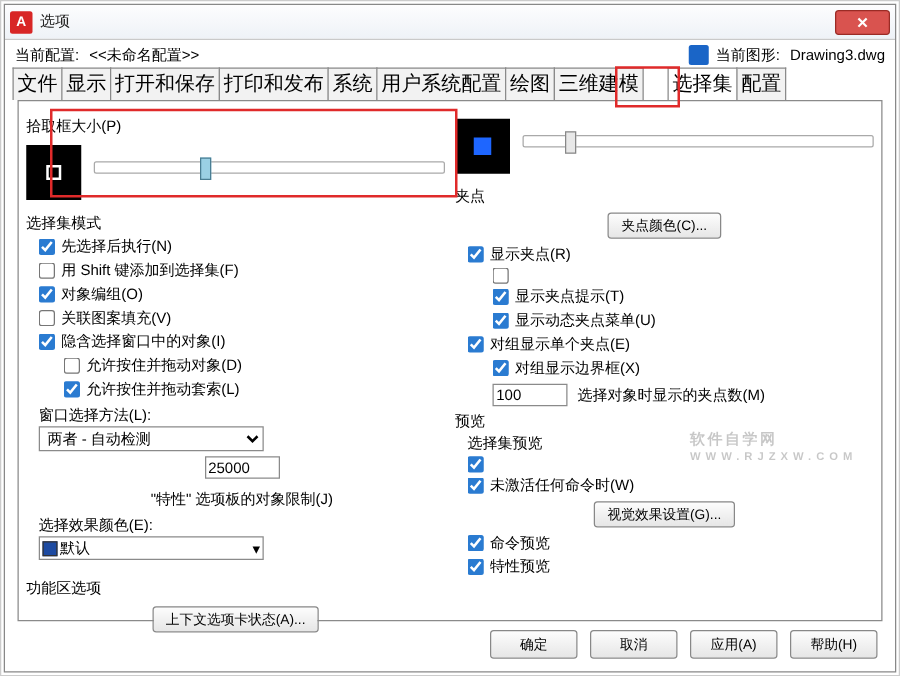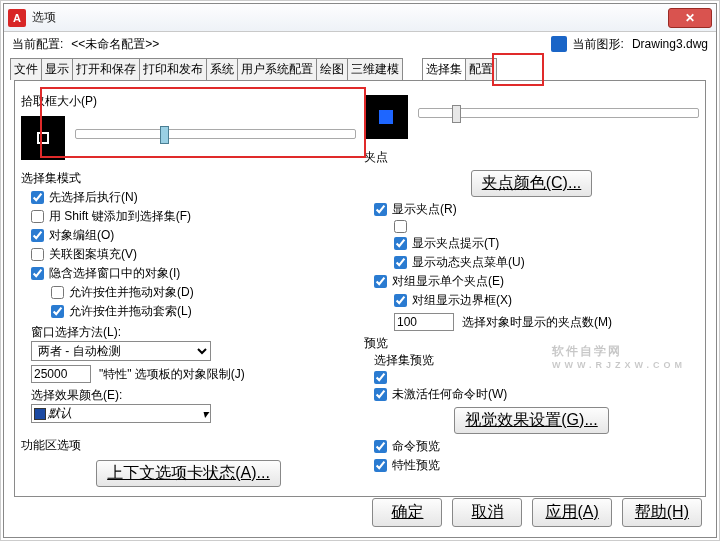--- a/index.html
+++ b/index.html
@@ -9,21 +9,21 @@
 .titlebar { height: 28px; background: linear-gradient(#fdfdfe, #eef2f7); display: flex; align-items: center; padding: 0 4px; border-bottom: 1px solid #c9c9c9; }
 .titlebar .app-icon { width: 18px; height: 18px; background: #d82626; color: #fff; font-weight: bold; display: flex; align-items: center; justify-content: center; border-radius: 2px; margin-right: 6px; font-size: 11px; }
 .titlebar .title { flex: 1; color: #222; }
 .titlebar .close-btn { width: 44px; height: 20px; background: #d9534f; border: 1px solid #9a2b25; border-radius: 3px; color: #fff; display: flex; align-items: center; justify-content: center; cursor: pointer; font-weight: bold; }
 .systembar { height: 24px; display: flex; align-items: center; padding: 0 8px; gap: 6px; color: #000; }
 .systembar .spacer { flex: 1; }
 .systembar .label { margin-right: 2px; }
 .systembar .val { margin-right: 20px; }
 .systembar .doc-icon { width: 16px; height: 16px; background: #1a65c7; display: inline-block; border-radius: 2px; }
 .tabs-row { display: flex; align-items: flex-end; padding: 0 6px; height: 24px; }
-.tab { border: 1px solid #8a8a8a; border-bottom: none; background: #f2f2f2; padding: 2px 3px; margin-right: -1px; cursor: pointer; position: relative; font-size: 12px; }
+.tab { border: 1px solid #8a8a8a; border-bottom: none; background: #f2f2f2; padding: 2px 3px; margin-right: -1px; cursor: pointer; position: relative; font-size: 16px; }
 .tab.active { background: #fff; border-top: 1px solid #8a8a8a; z-index: 2; margin-left: 20px; }
 .tab-highlight { position: absolute; border: 2px solid #e02a2a; z-index: 5; }
 .tab-highlight.tab1 { top: 49px; left: 488px; width: 52px; height: 33px; }
 .content-highlight { position: absolute; border: 2px solid #e02a2a; top: 83px; left: 36px; width: 326px; height: 71px; z-index: 5; }
 .content { position: absolute; top: 76px; left: 10px; right: 10px; bottom: 40px; border: 1px solid #8a8a8a; background: #fff; padding: 8px 6px; display: flex; gap: 8px; }
 .col { flex: 1; position: relative; }
 .group-label { margin-top: 4px; margin-bottom: 2px; }
 .preview-swatch { width: 44px; height: 44px; background: #000; display: flex; align-items: center; justify-content: center; }
 .preview-swatch .sq { width: 12px; height: 12px; border: 2px solid #fff; }
 .preview-swatch .sq.blue { background: #1e66ff; border: none; width: 14px; height: 14px; }
@@ -34,25 +34,25 @@
 .row { display: flex; align-items: center; gap: 10px; margin: 6px 0 10px 0; }
 .fieldset-label { margin-top: 4px; }
 .chk { display: flex; align-items: center; gap: 5px; margin: 2px 0 2px 10px; }
 .chk.indent { margin-left: 30px; }
 .chk input { width: 13px; height: 13px; accent-color: #2a7bd1; }
 .chk.unchecked input { accent-color: #888; }
 .select-row { margin: 4px 0 4px 10px; }
 select, input[type=text] { border: 1px solid #8a8a8a; background: #fff; padding: 1px 2px; font-family: inherit; font-size: 12px; }
 select { width: 180px; }
 input[type=text].small { width: 60px; }
-.btn { border: 1px solid #888; background: linear-gradient(#fdfdfd, #e6e6e6); padding: 2px 10px; cursor: pointer; font-family: inherit; font-size: 16px; border-radius: 3px; text-decoration: underline; }
+.btn { border: 1px solid #888; background: linear-gradient(#fdfdfd, #e6e6e6); padding: 2px 10px; cursor: pointer; font-family: inherit; font-size: 11px; border-radius: 3px; }
 .btn-row-bottom { position: absolute; bottom: 10px; right: 14px; display: flex; gap: 10px; }
 .btn-row-bottom .btn { min-width: 70px; padding: 3px 12px; }
 .color-swatch { width: 12px; height: 12px; background: #1c4aa2; display: inline-block; vertical-align: middle; margin-right: 2px; border: 1px solid #333; }
-.select-with-swatch { display: inline-flex; align-items: center; border: 1px solid #8a8a8a; padding: 0 2px; width: 180px; font-style: italic; }
+.select-with-swatch { display: inline-flex; align-items: center; border: 1px solid #8a8a8a; padding: 0 2px; width: 180px; }
 .section-gap { height: 6px; }
 .watermark { position: absolute; right: 30px; top: 335px; font-size: 18px; color: rgba(0,0,0,0.22); font-weight: bold; letter-spacing: 2px; z-index: 3; }
 .watermark .sub { font-size: 9px; letter-spacing: 4px; display: block; text-align: center; color: rgba(0,0,0,0.22); }
 </style>
 </head>
 <body>
 
 <div class="window">
   <div class="outer-frame">
     <div class="titlebar">
@@ -126,21 +126,21 @@
         <label class="chk indent">
             <input type="checkbox" checked="" style="">
             <span>允许按住并拖动套索(L)</span>
           </label>
 
         <div class="select-row">
           <div>窗口选择方法(L):</div>
           <select><option>两者 - 自动检测</option></select>
         </div>
 
-        <div class="select-row" style="display:flex;align-items:center;gap:8px;">
+        <div class="select-row" style="display:flex;align-items:center;gap:8px;flex-direction:column;">
           <input type="text" class="small" value="25000" style="">
           <span>"特性" 选项板的对象限制(J)</span>
         </div>
 
         <div class="select-row">
           <div>选择效果颜色(E):</div>
           <div class="select-with-swatch">
             <span class="color-swatch"></span>
             <span style="flex:1">默认</span>
             <span>▾</span>

